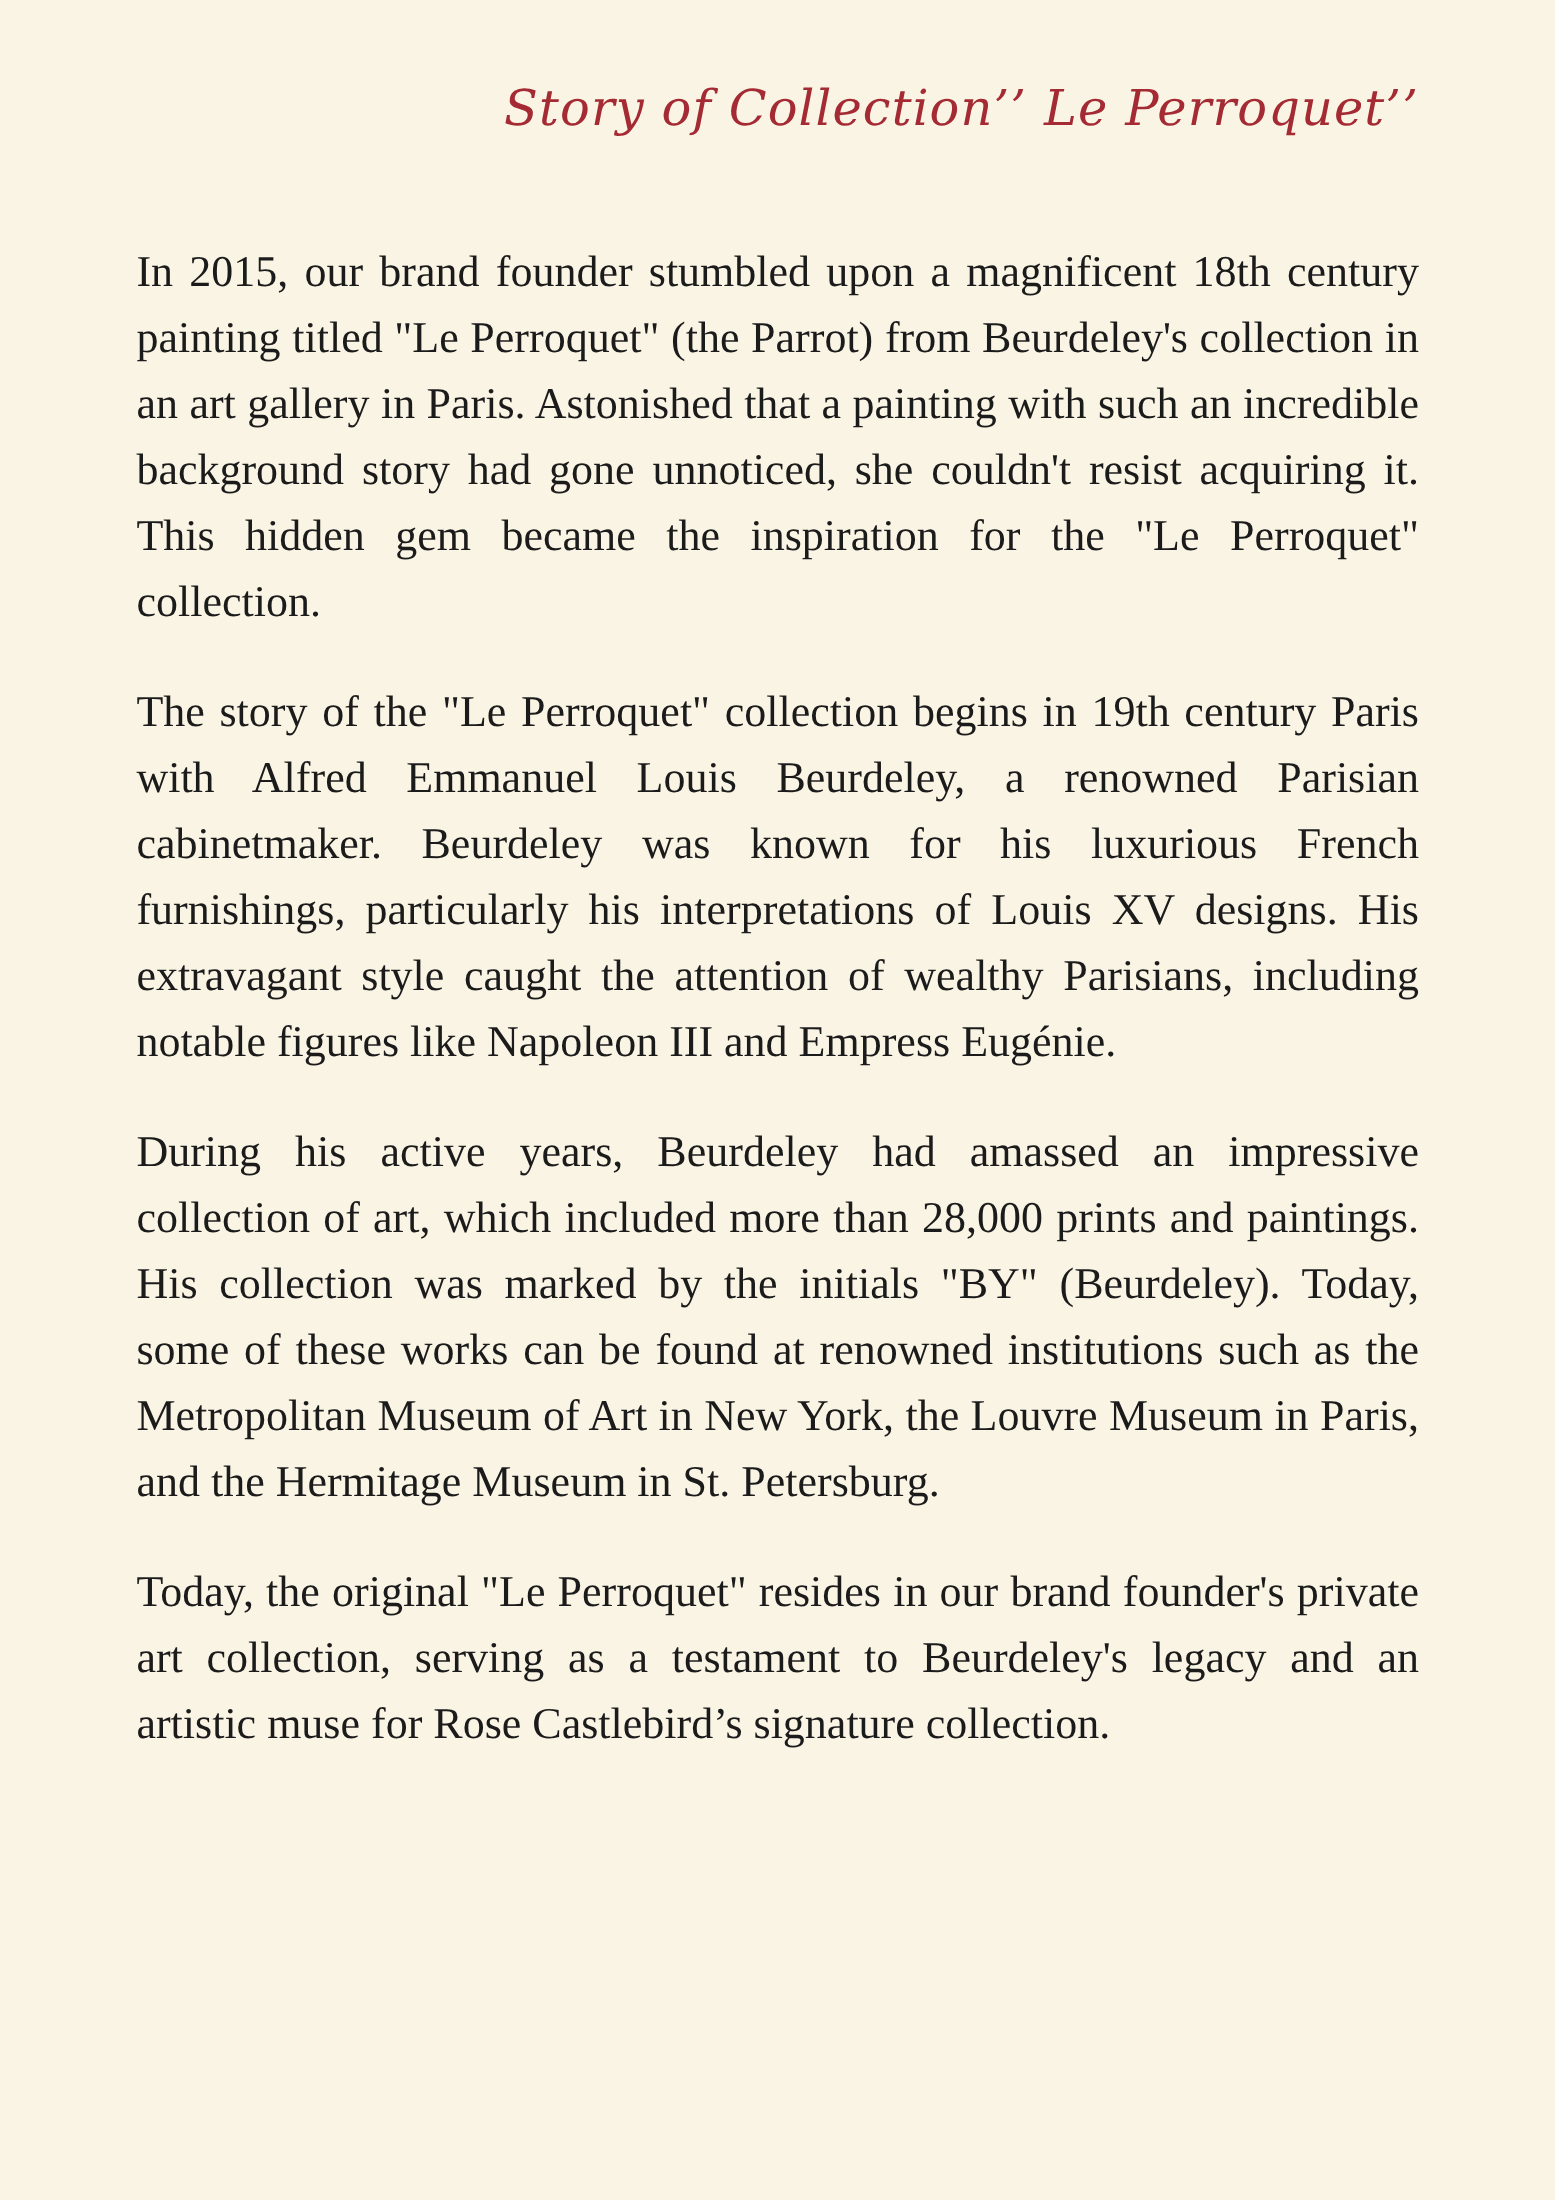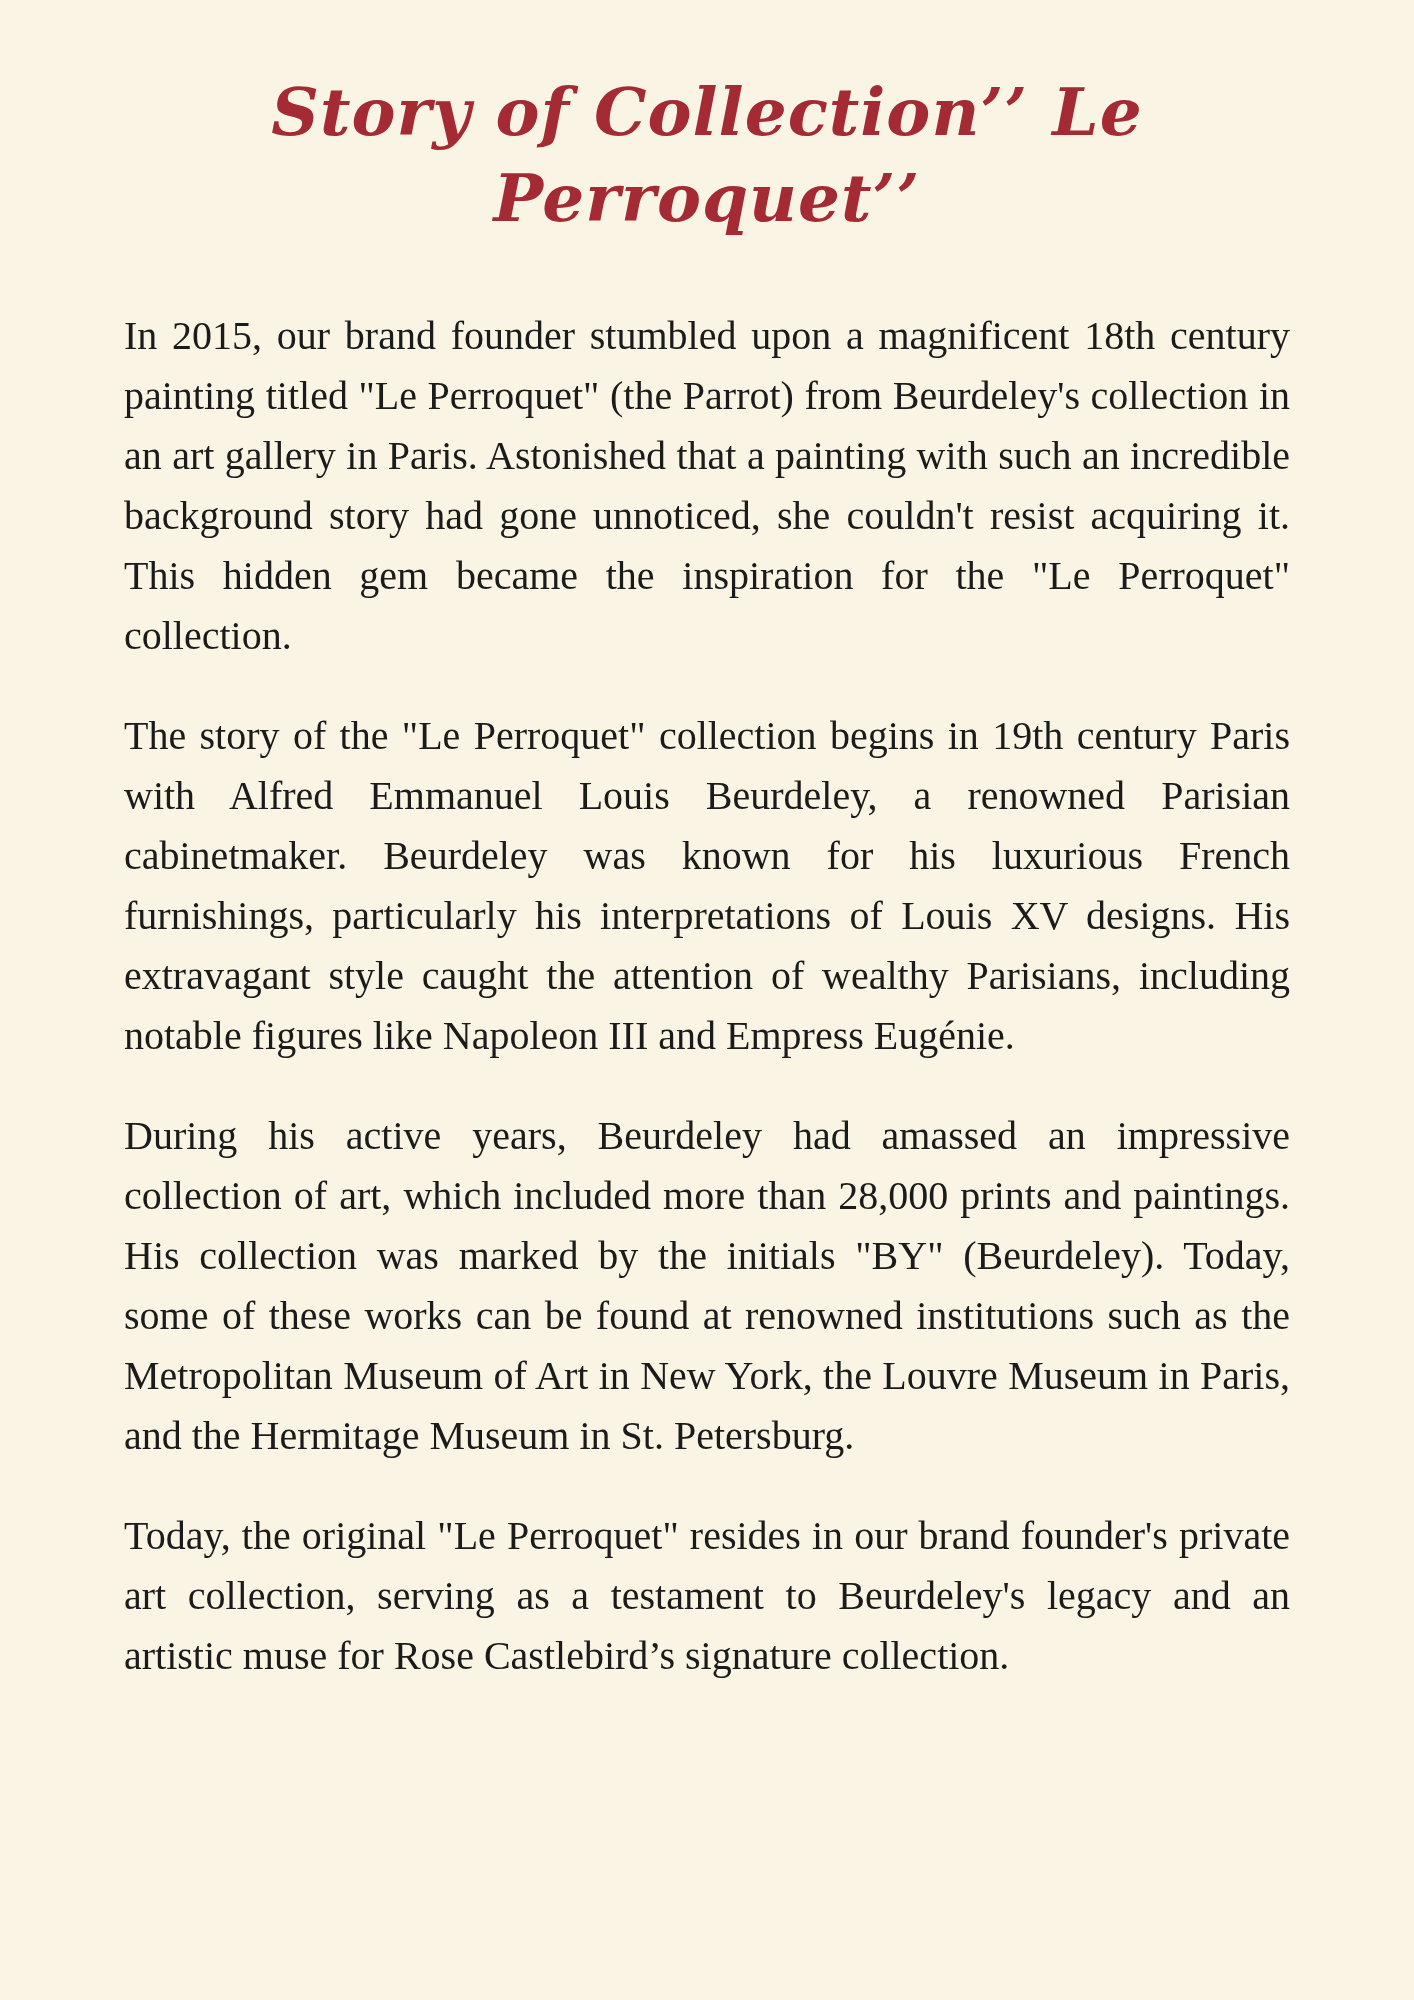--- a/index.html
+++ b/index.html
@@ -16,31 +16,31 @@
   }
   .page {
     box-sizing: border-box;
     width: 1414px;
     height: 2000px;
     padding: 56px 124px 0 124px;
   }
   .title {
     margin: 0;
     padding-top: 14px;
-    text-align: center;
+    text-align: right;
     font-family: "DejaVu Serif", serif;
     font-style: italic;
-    font-weight: 700;
-    font-size: 66px;
+    font-weight: 400;
+    font-size: 45px;
     line-height: 1.3;
     color: #a42b33;
     letter-spacing: 1px;
   }
   .body-text {
-    margin-top: 64px;
+    margin-top: 88px;
   }
   .body-text p {
     margin: 0 0 40px 0;
     font-size: 40px;
     line-height: 60px;
     text-align: justify;
     text-justify: inter-word;
   }
   .body-text p:last-child {
     margin-bottom: 0;

